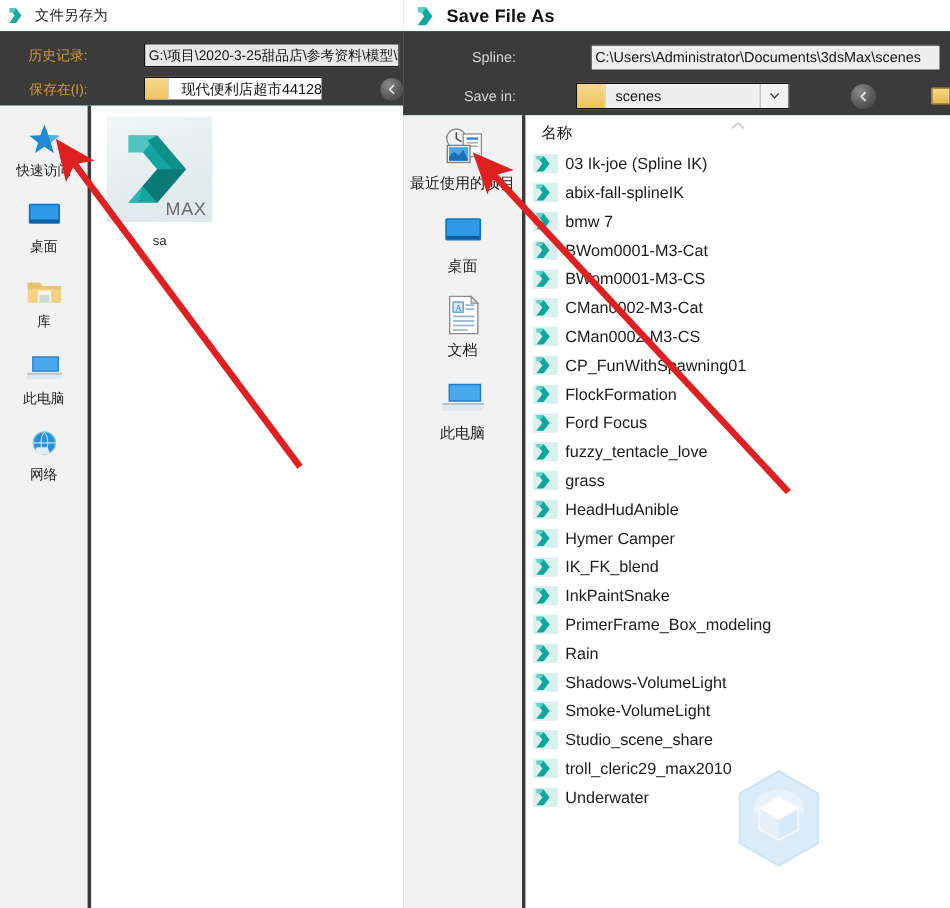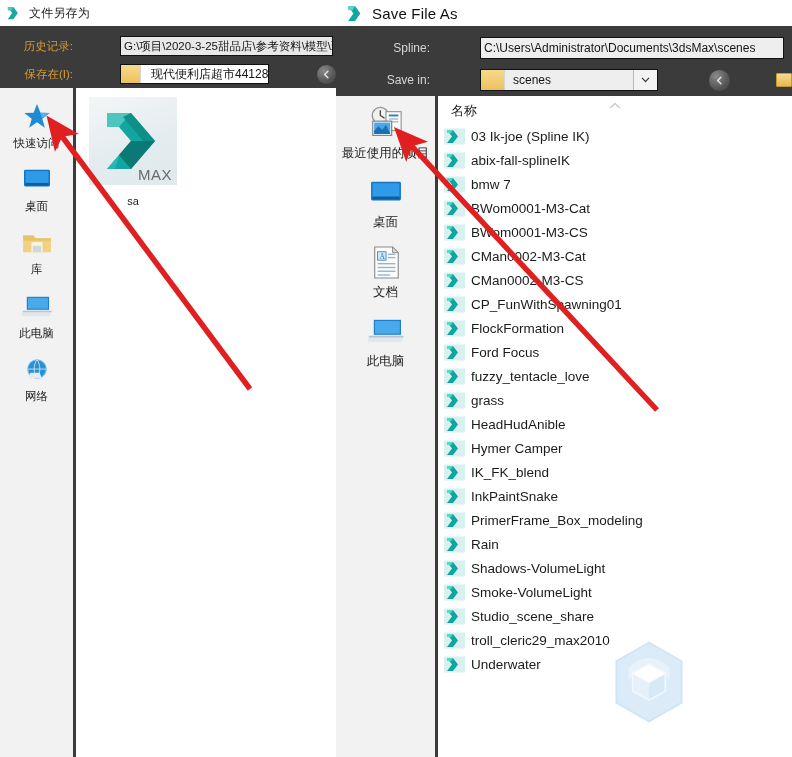--- a/index.html
+++ b/index.html
@@ -16,21 +16,21 @@
   .dlg-left  { left: 0;   width: 336px; }
   .dlg-right { left: 336px; width: 456px; }
 
   .titlebar {
     height: 26px; background: #ffffff;
     display: flex; align-items: center; gap: 9px;
     padding-left: 6px;
   }
   .dlg-right .titlebar { padding-left: 10px; }
   .title-text { font-size: 12px; color: #1d1d1d; letter-spacing: .2px; }
-  .dlg-right .title-text { font-size: 15px; color: #111; }
+  .dlg-right .title-text { font-size: 15px; color: #111; font-weight: bold; }
 
   .max-badge {
     width: 14px; height: 14px; position: relative; flex: 0 0 auto;
   }
   .dlg-right .max-badge { width: 17px; height: 17px; }
   .max-badge svg { width: 100%; height: 100%; display: block; }
 
   
   .header {
     background: #3b3b3b;
@@ -50,21 +50,21 @@
   .dlg-right .field-label { color: #d6d6d6; width: 104px; padding-right: 10px; font-size: 12px; }
 
   .field-box {
     background: #e8e8e8; border: 1px solid #111; height: 20px;
     display: flex; align-items: center; font-size: 11.5px; color: #151515;
     padding: 0 3px; overflow: hidden; white-space: nowrap;
   }
   .dlg-right .field-box { height: 22px; background: #eeeeee; font-size: 12px; }
 
   .history-box { flex: 1 1 auto; margin-right: 3px; }
-  .dlg-right .history-box { margin-right: 8px; }
+  .dlg-right .history-box { margin-right: 8px; margin-left: 12px; }
 
   .savein-box {
     flex: 1 1 auto; background: #ffffff; padding: 0;
     display: flex; align-items: center; margin-right: 3px;
   }
   .savein-swatch {
     width: 20px; height: 100%; flex: 0 0 auto;
     background: linear-gradient(180deg,#f7d98a 0%, #edc25f 100%);
     border-right: 1px solid #d5d5d5;
   }

